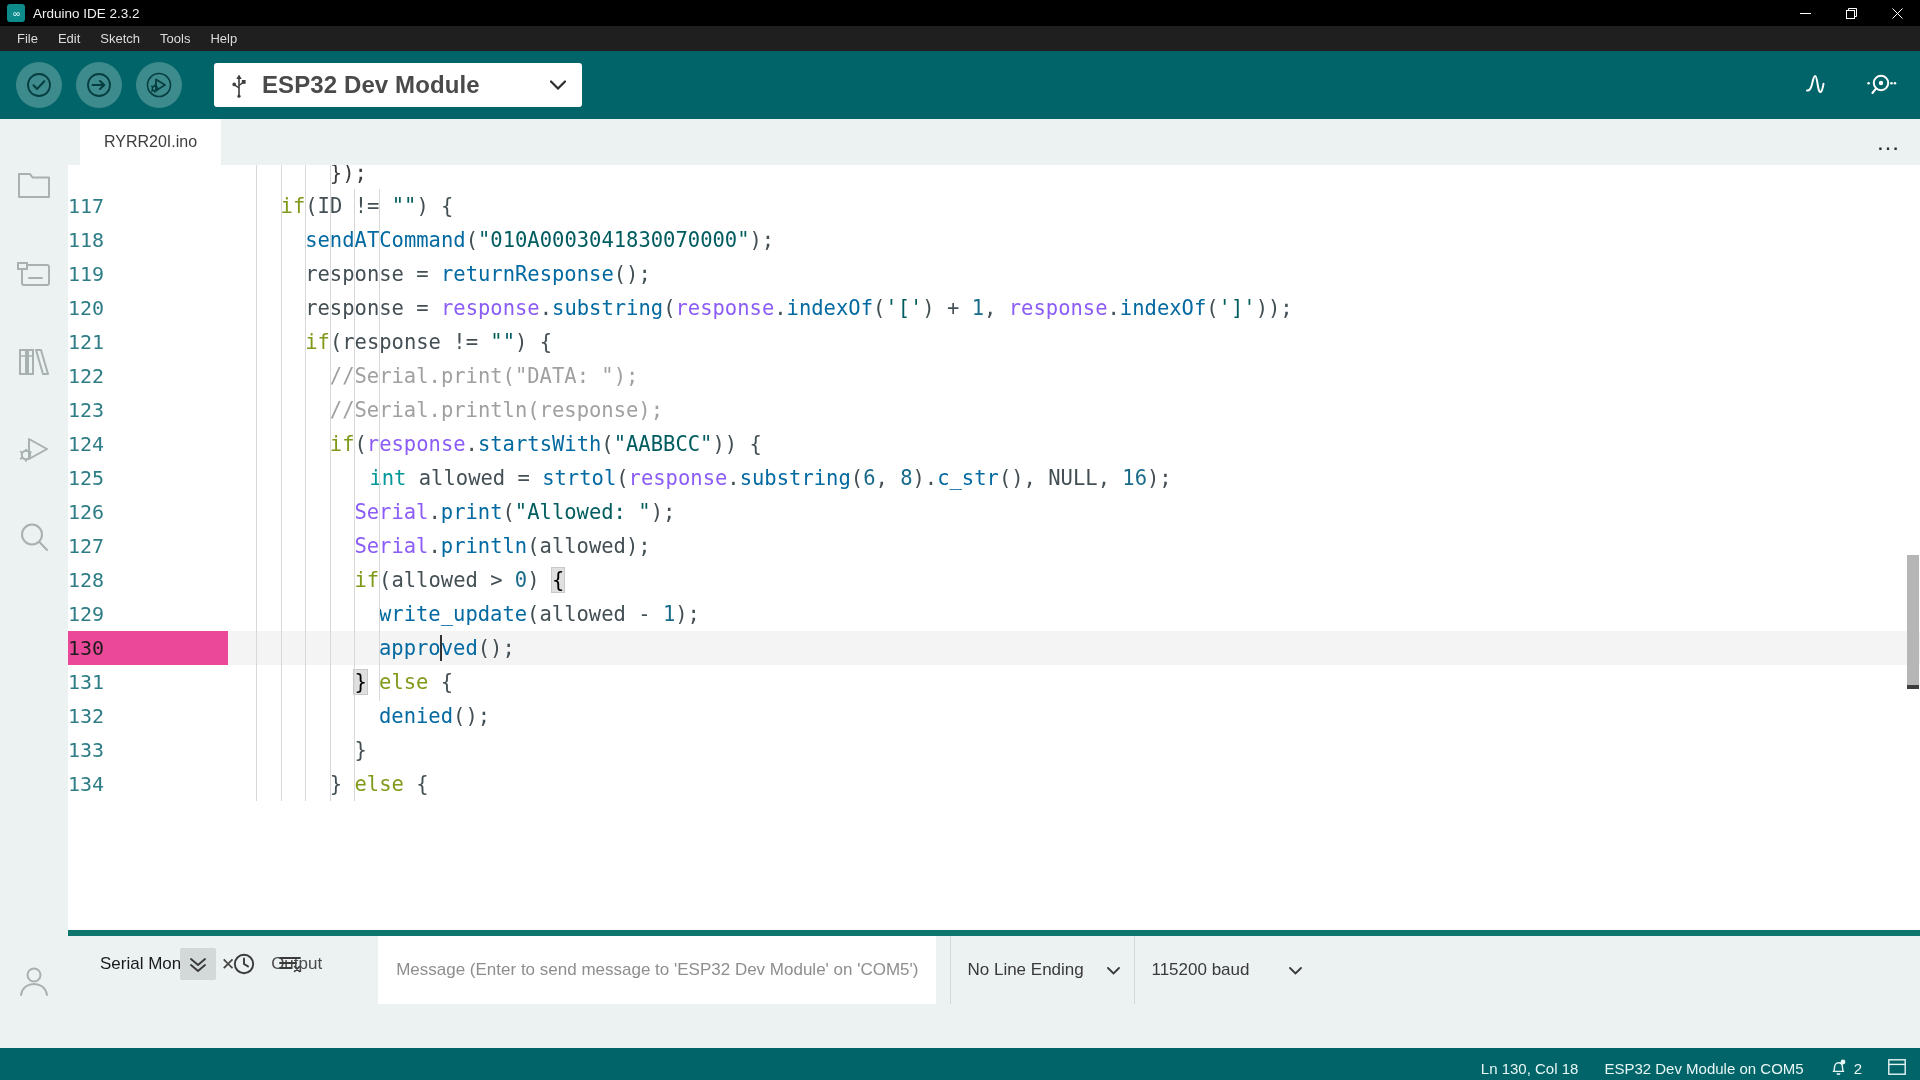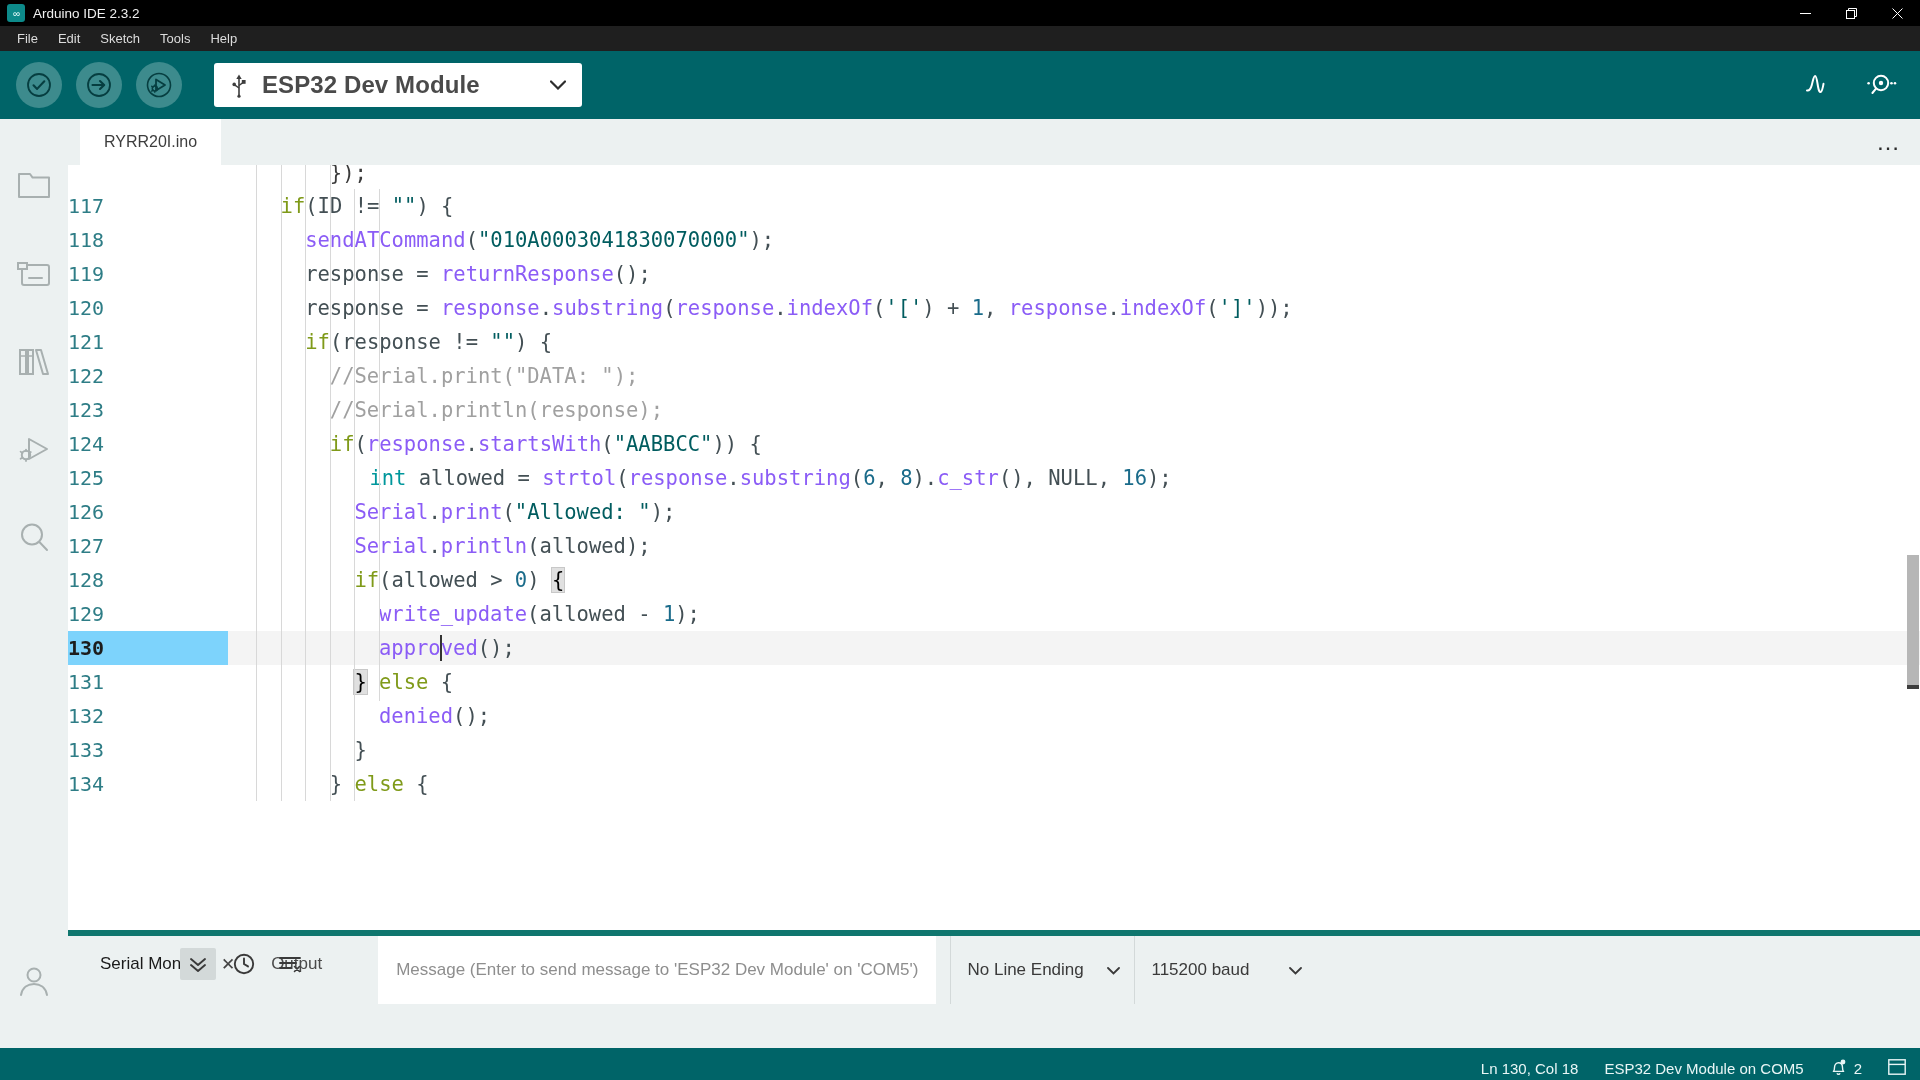--- a/index.html
+++ b/index.html
@@ -103,42 +103,42 @@
     display:flex;
   }
   .gutter{
     width:160px; flex:0 0 160px; background:#ffffff; position:relative;
     padding-top:0; 
   }
   .gutter .gline{
     height:34px; line-height:34px; padding-right:22px;
     font-family:"DejaVu Sans Mono", monospace; font-size:20px; color:#2e7d86;
   }
-  .gutter .gline.current{ color:#1c1c1c; background:#7dd3fc;font-weight:bold; }
+  .gutter .gline.current{ color:#1c1c1c; background:#ec4899; }
   .gutter .spacer{ height:24px; }
   .codewrap{
     flex:1; position:relative; overflow:hidden;
   }
   .code{
     font-family:"DejaVu Sans Mono", monospace; font-size:20.5px;
     white-space:pre; position:relative;
   }
   .cline{
     height:34px; line-height:34px; padding-left:28px; position:relative;
   }
   .cline.partial{ height:24px; line-height:16px; overflow:hidden; color:#3b3b3b; }
   .cline.current{ background:#f4f4f4; }
   
   .vguide{
     position:absolute; top:0; bottom:0; width:1px; background:#d8d8d8;
   }
   
   .kw{ color:#7f9a19; }         
   .type{ color:#00979c;padding-left:15px; }        
-  .fn{ color:#8b5cf6; }          
+  .fn{ color:#0369a1; }          
   .obj{ color:#8b5cf6; }         
   .str{ color:#005c5f; }         
   .num{ color:#1a6b8a; }         
   .cm{ color:#a0a0a0; }          
   .pl{ color:#434f54; }          
   .brmatch{ background:#e0e0e0; outline:1px solid #c8c8c8; }
   .caret{
     display:inline-block; width:0; border-left:2px solid #333;
     height:26px; vertical-align:-6px; margin:0 -1px;
   }

